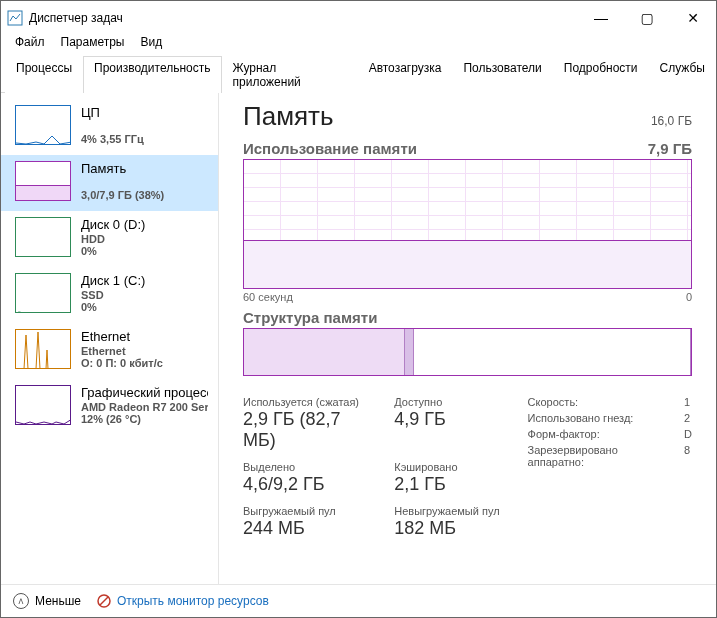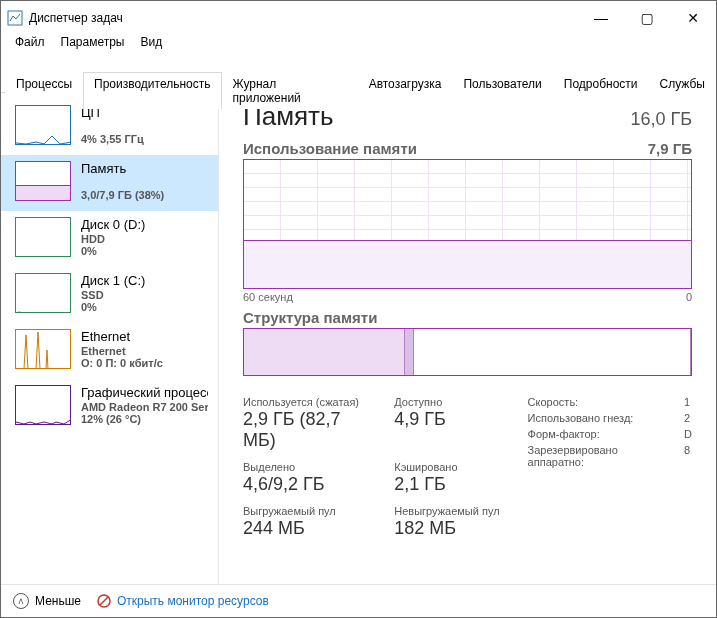--- a/index.html
+++ b/index.html
@@ -6,39 +6,39 @@
   body { background: #fff; font-size: 12px; }
   .window { width: 717px; height: 618px; border: 1px solid #666; background: #fff; display: flex; flex-direction: column; position: relative; }
   .titlebar { height: 30px; display: flex; align-items: center; padding: 4px 0 0 6px; }
   .titlebar-icon { width: 16px; height: 16px; margin-right: 6px; display:flex; align-items:center; justify-content:center; }
   .titlebar-title { font-size: 12px; color: #000; }
   .titlebar-controls { margin-left: auto; display: flex; }
   .titlebar-btn { width: 46px; height: 30px; display: flex; align-items: center; justify-content: center; font-size: 14px; color: #000; }
   .menubar { padding: 2px 8px 4px 8px; display: flex; gap: 4px; }
   .menubar span { padding: 2px 6px; font-size: 12px; color: #000; }
   .tabbar { display: flex; border-bottom: 1px solid #d9d9d9; padding-left: 4px; }
-  .tab { padding: 4px 10px; font-size: 12px; border: 1px solid transparent; border-bottom: none; cursor: default; position: relative; top: 17px; background:#fff;}
+  .tab { padding: 4px 10px; font-size: 12px; border: 1px solid transparent; border-bottom: none; cursor: default; position: relative; top: 1px; background:#fff;}
   .tab.active { border-color: #d9d9d9; background: #fff; }
   .body { flex: 1; display: flex; overflow: hidden; }
   .sidebar { width: 218px; border-right: 1px solid #e5e5e5; padding: 6px 0; overflow-y: auto; }
   .side-item { display: flex; padding: 6px 10px 10px 14px; cursor: default; }
   .side-item.selected { background: #cce8ff; }
   .thumb { width: 56px; height: 40px; border: 1px solid #888; background: #fff; flex-shrink: 0; margin-right: 10px; position: relative; overflow:hidden;}
   .thumb.cpu { border-color:#1a6fbf;}
   .thumb.mem { border-color:#9b2fae;}
   .thumb.disk { border-color:#2e8b57;}
   .thumb.eth { border-color:#cc7a00;}
   .thumb.gpu { border-color:#5a1a8a;}
   .side-text { display: flex; flex-direction: column; justify-content: space-between; min-width:0;}
   .side-title { font-size: 13px; color: #000; white-space:nowrap; overflow:hidden; text-overflow:clip;}
   .side-sub { font-size: 11px; color: #555; white-space:nowrap; overflow:hidden; text-overflow:clip;font-weight:bold;}
   .main { flex: 1; padding: 8px 24px 8px 24px; overflow: hidden; display:flex; flex-direction:column;}
   .main-header { display: flex; justify-content: space-between; align-items: baseline; margin-bottom: 4px;}
   .main-title { font-size: 26px; font-weight: 400; color: #222; }
-  .main-total { font-size: 18px; color: #555; }
+  .main-total { font-size: 12px; color: #555; }
   .chart-label-row { display:flex; justify-content:space-between; font-size:15px; color:#666; margin-top:4px;font-weight:bold;}
   .chart1 { height: 130px; border: 1px solid #9b2fae; margin-top:2px; position:relative; background: repeating-linear-gradient(to right, transparent 0 36px, #f3dff7 36px 37px), repeating-linear-gradient(to bottom, transparent 0 13px, #f3dff7 13px 14px);}
   .chart1-fill { position:absolute; left:0; right:0; bottom:0; height:48px; background:#f6eefb; border-top:1px solid #9b2fae;}
   .chart-axis { display:flex; justify-content:space-between; font-size:11px; color:#666; margin-top:2px;}
   .chart2 { height: 48px; border: 1px solid #9b2fae; margin-top:2px; display:flex;}
   .chart2-seg { border-right:1px solid #b27fc5;}
   .chart2-seg.used { background:#eedcf5; width:36%;}
   .chart2-seg.mod  { background:#d9bfe7; width:2%;}
   .chart2-seg.free { width:62%;}
   .stats { display:flex; margin-top:20px; gap:28px;}

